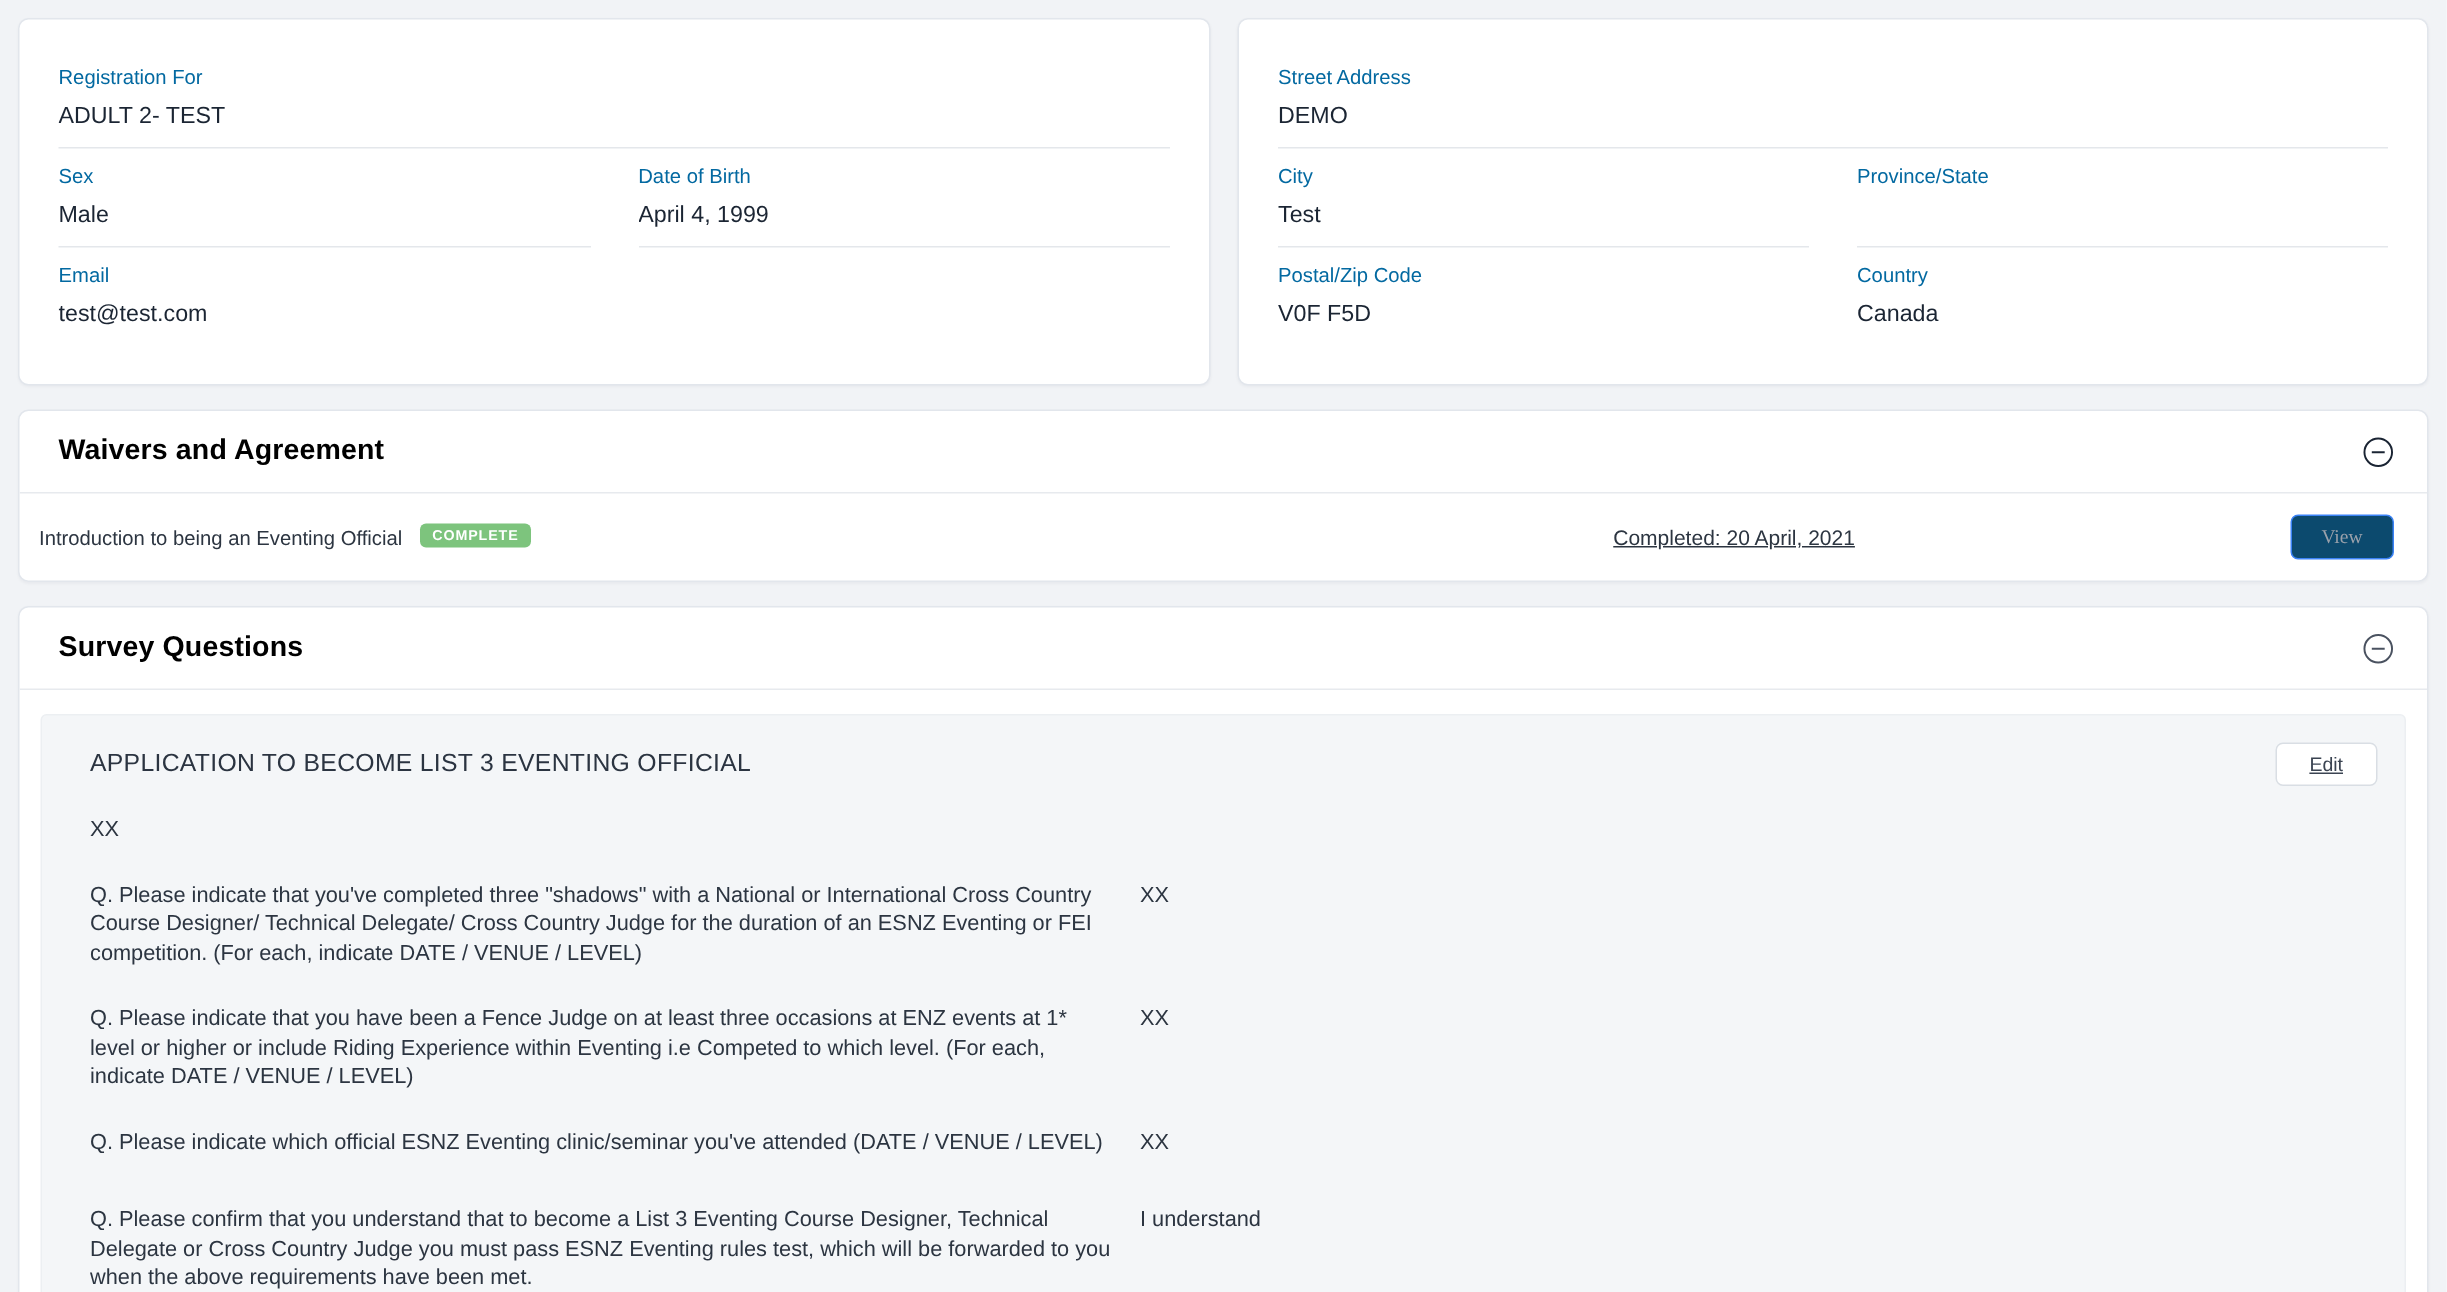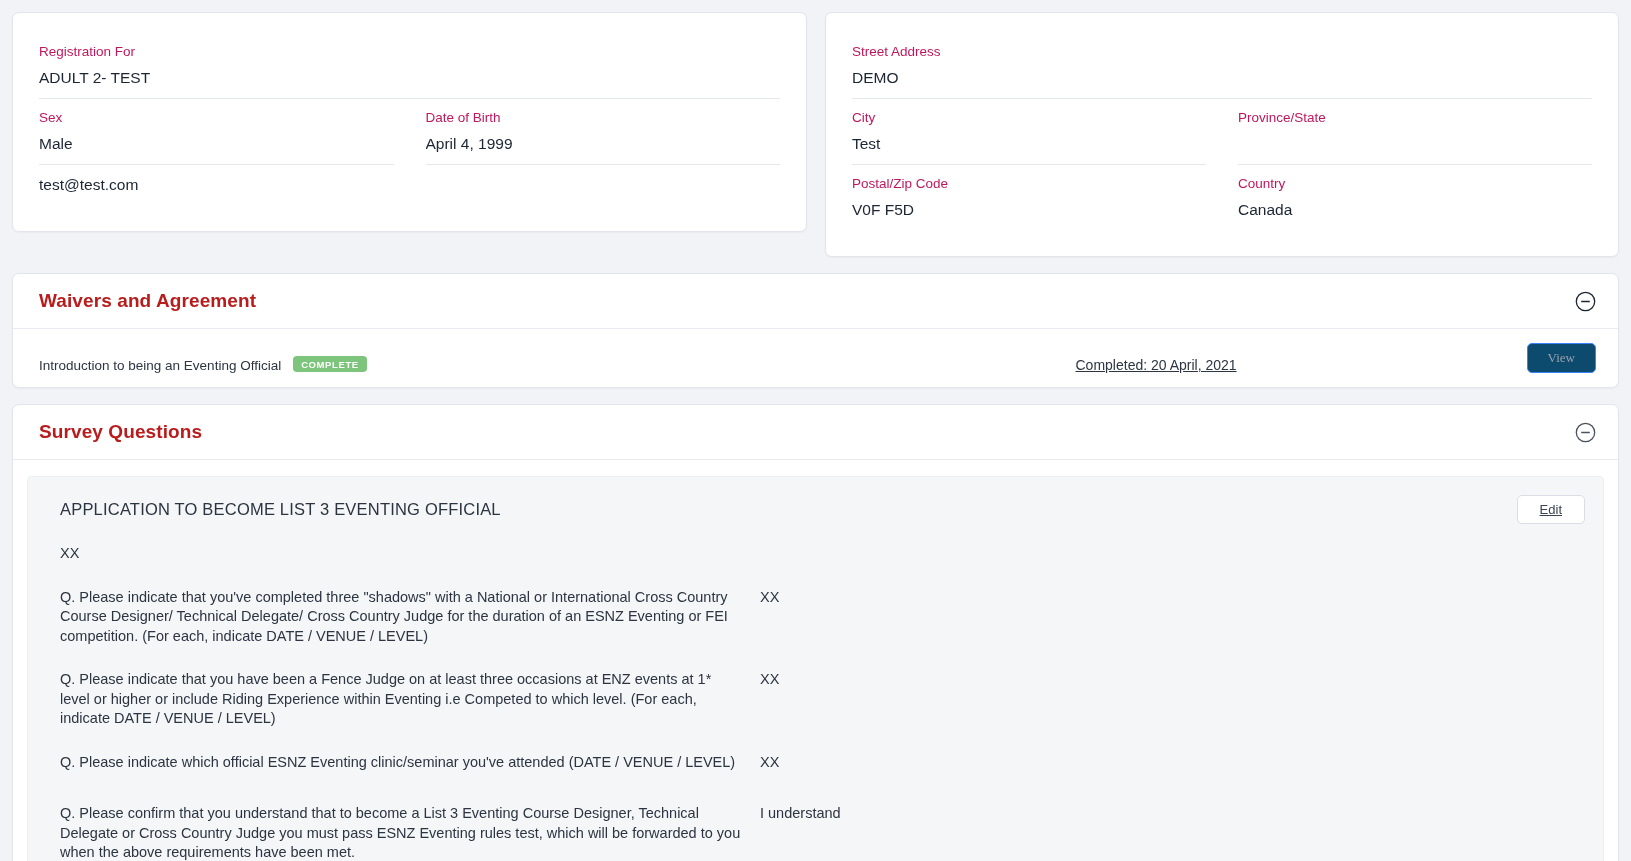--- a/index.html
+++ b/index.html
@@ -36,21 +36,21 @@
   .field {
     flex: 1;
     padding-top: 10px;
     padding-bottom: 6px;
     border-bottom: 1px solid #e4e7eb;
     min-width: 0;
   }
   .field.full { flex: 1 1 100%; }
   .field-label {
     font-size: 13.5px;
-    color: #be185d;
+    color: #0369a1;
     line-height: 18px;
     margin-bottom: 7px;
   }
   .field-value {
     font-size: 15.5px;
     color: #1b2533;
     line-height: 20px;
     padding-bottom: 4px;
     white-space: nowrap;
     overflow: hidden;
@@ -68,38 +68,38 @@
   .section-header {
     display: flex;
     align-items: center;
     justify-content: space-between;
     padding: 16px 22px 16px 26px;
     border-bottom: 1px solid #e7eaee;
   }
   .section-title {
     font-size: 19px;
     font-weight: 700;
-    color: #b91c1c;
+    color: #000000;
     letter-spacing: .1px;
   }
   .collapse-icon {
     width: 22px;
     height: 22px;
     display: inline-flex;
     align-items: center;
     justify-content: center;
     color: #1a2433;
     cursor: pointer;
   }
   .collapse-icon svg { display: block; }
 
   .waiver-row {
     display: flex;
-    align-items: flex-end;
-    padding: 14px 22px 14px 26px;
+    align-items: center;
+    padding: 14px 22px 14px 13px;
     font-size: 13.5px;
   }
   .waiver-name { color: #2c3541; font-size: 13.5px; }
   .badge {
     display: inline-block;
     margin-left: 12px;
     background: #7dc47d;
     color: #ffffff;
     font-size: 9.5px;
     font-weight: 700;
@@ -195,20 +195,21 @@
         <div class="field-label">Sex</div>
         <div class="field-value">Male</div>
       </div>
       <div class="field">
         <div class="field-label">Date of Birth</div>
         <div class="field-value">April 4, 1999</div>
       </div>
     </div>
     <div class="field-row">
       <div class="field full" style="border-bottom:none;">
+        <div class="field-label">Email</div>
         <div class="field-value">test@test.com</div>
       </div>
     </div>
   </div>
 
   <div class="card panel-right">
     <div class="field-row">
       <div class="field full">
         <div class="field-label">Street Address</div>
         <div class="field-value">DEMO</div>

